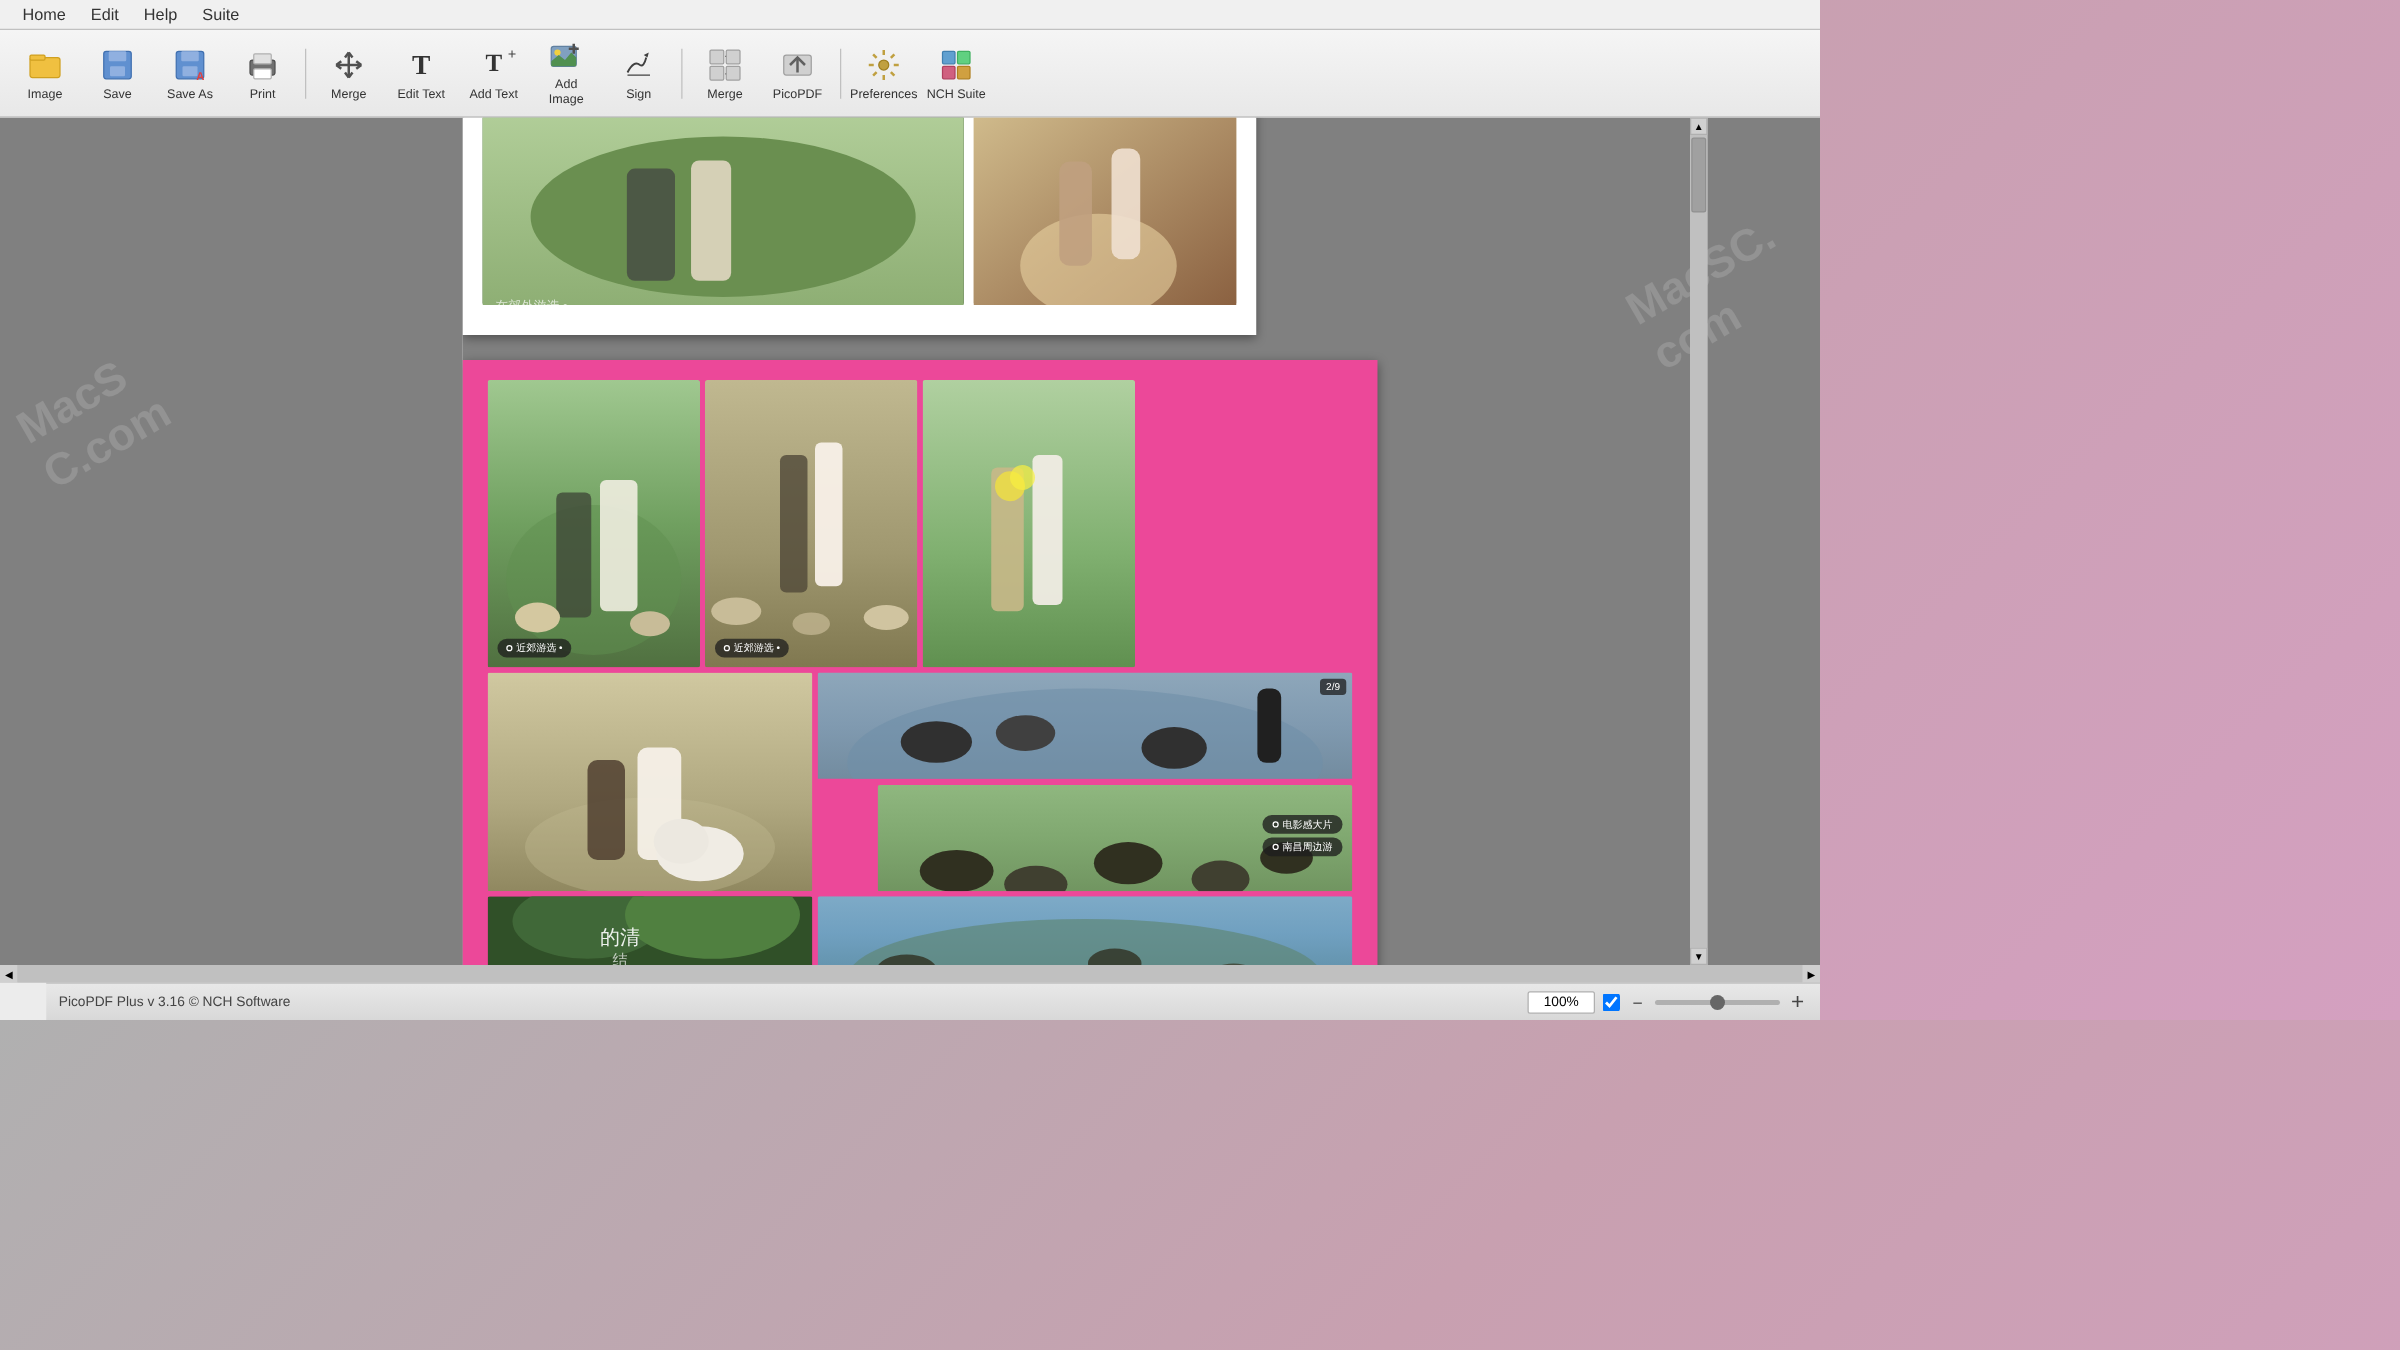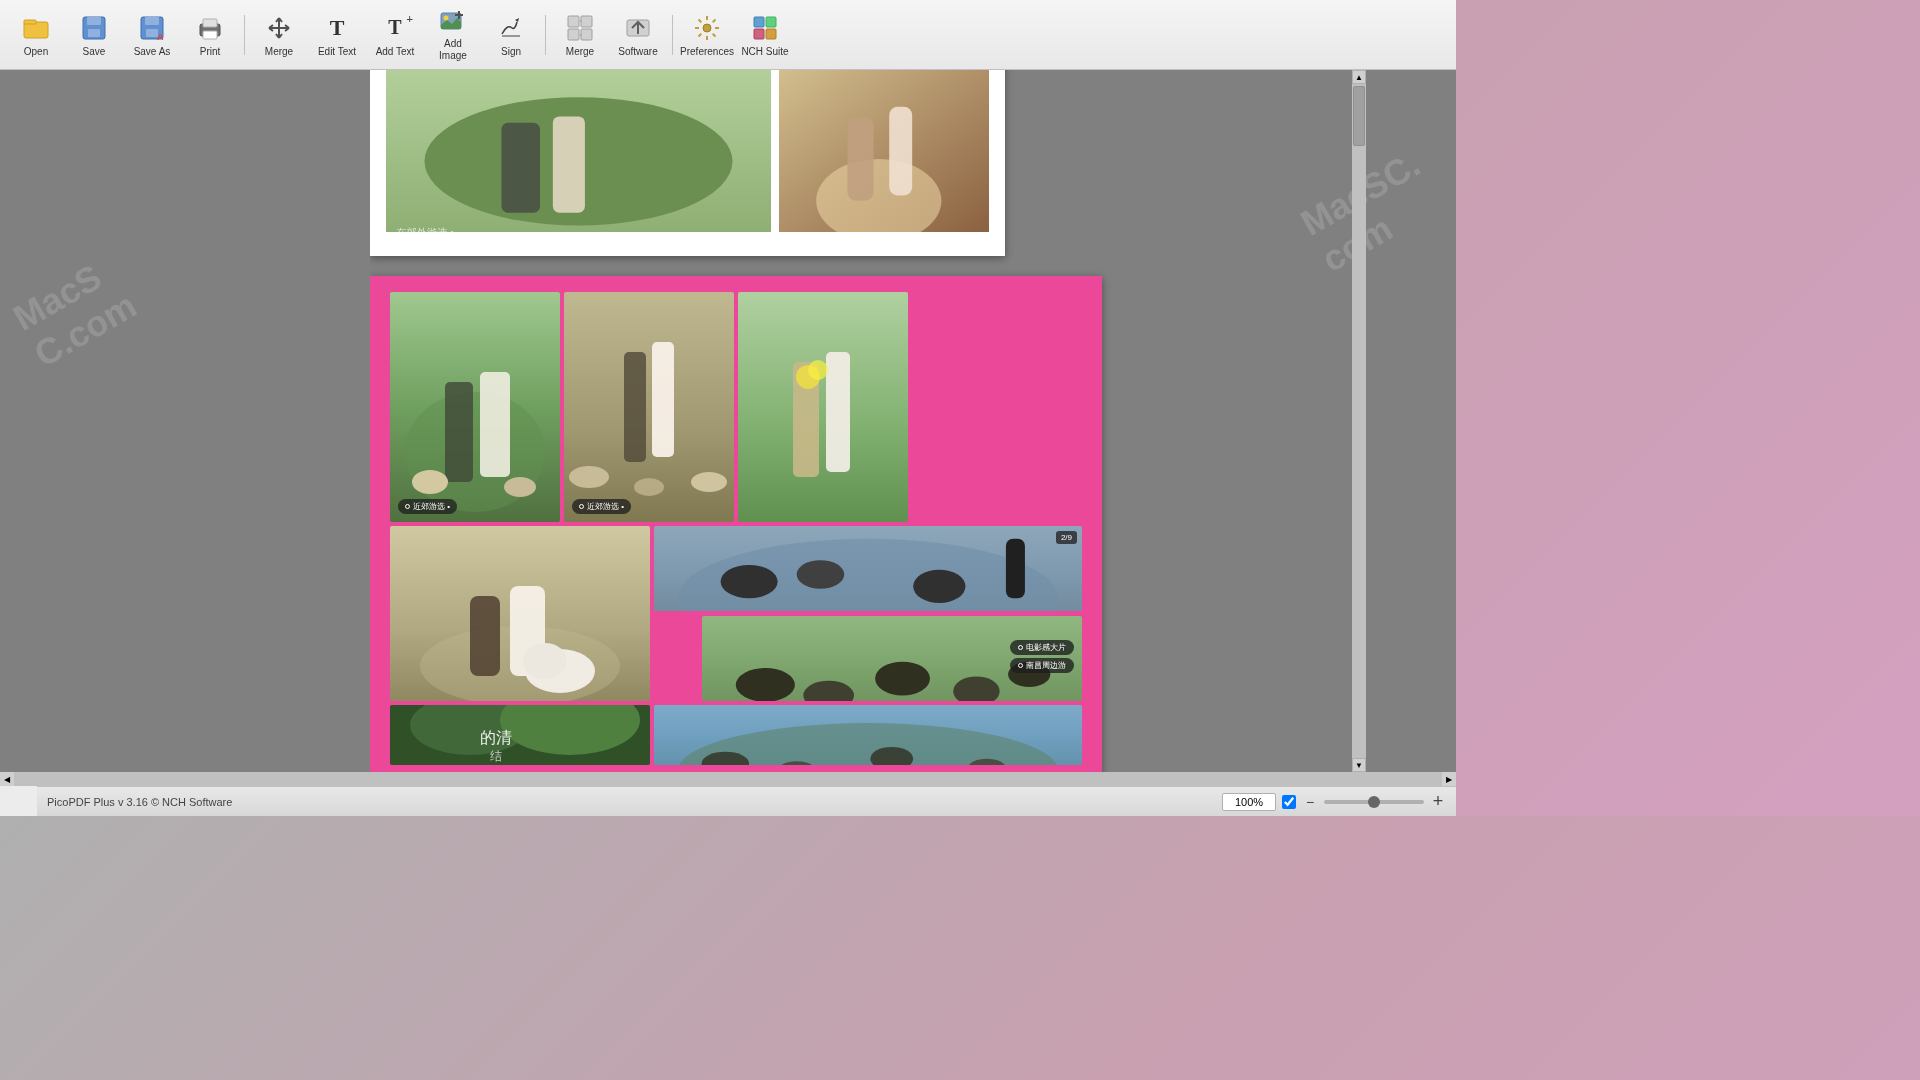--- a/index.html
+++ b/index.html
@@ -352,31 +352,37 @@
       width: 100%;
       height: 100%;
     }
   </style>
 </head>
 <body>
 
 <div class="window">
 
 
+  <div class="menu-bar">
+    <div class="menu-item">Home</div>
+    <div class="menu-item">Edit</div>
+    <div class="menu-item">Help</div>
+    <div class="menu-item">Suite</div>
+  </div>
 
   <div class="toolbar">
 
     <div class="toolbar-btn">
       <div class="toolbar-icon">
         <svg width="28" height="28" viewBox="0 0 28 28">
           <rect x="2" y="8" width="24" height="16" rx="2" fill="#f0c040" stroke="#d0a020" stroke-width="1"></rect>
           <rect x="2" y="6" width="12" height="4" rx="1" fill="#f0c040" stroke="#d0a020" stroke-width="1"></rect>
         </svg>
       </div>
-      <span class="toolbar-label">Open</span>
+      <span class="toolbar-label">Image</span>
     </div>
 
     <div class="toolbar-btn">
       <div class="toolbar-icon">
         <svg width="28" height="28" viewBox="0 0 28 28">
           <rect x="3" y="3" width="22" height="22" rx="2" fill="#6090d0" stroke="#4070b0" stroke-width="1"></rect>
           <rect x="7" y="3" width="14" height="8" rx="1" fill="#90b0e0"></rect>
           <rect x="8" y="15" width="12" height="8" rx="1" fill="#90b0e0"></rect>
         </svg>
       </div>
@@ -473,21 +479,21 @@
     </div>
 
     <div class="toolbar-btn">
       <div class="toolbar-icon">
         <svg width="28" height="28" viewBox="0 0 28 28">
           <rect x="3" y="6" width="22" height="16" rx="2" fill="#d0d0d0" stroke="#a0a0a0" stroke-width="1"></rect>
           <path d="M8 14 L14 8 L20 14" stroke="#606060" stroke-width="2" fill="none"></path>
           <line x1="14" y1="8" x2="14" y2="20" stroke="#606060" stroke-width="2"></line>
         </svg>
       </div>
-      <span class="toolbar-label">Software</span>
+      <span class="toolbar-label">PicoPDF</span>
     </div>
 
     <div class="toolbar-separator"></div>
 
     <div class="toolbar-btn">
       <div class="toolbar-icon">
         <svg width="28" height="28" viewBox="0 0 28 28">
           <circle cx="14" cy="14" r="4" fill="#c0a040" stroke="#a08020" stroke-width="1"></circle>
           <path d="M14 2 L14 6 M14 22 L14 26 M2 14 L6 14 M22 14 L26 14 M5.5 5.5 L8.3 8.3 M19.7 19.7 L22.5 22.5 M22.5 5.5 L19.7 8.3 M8.3 19.7 L5.5 22.5" stroke="#c0a040" stroke-width="2"></path>
         </svg>

